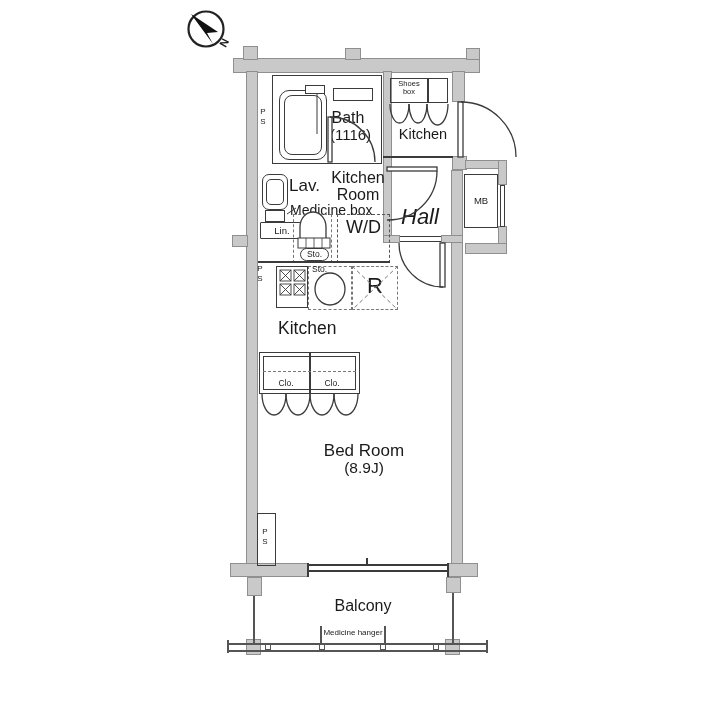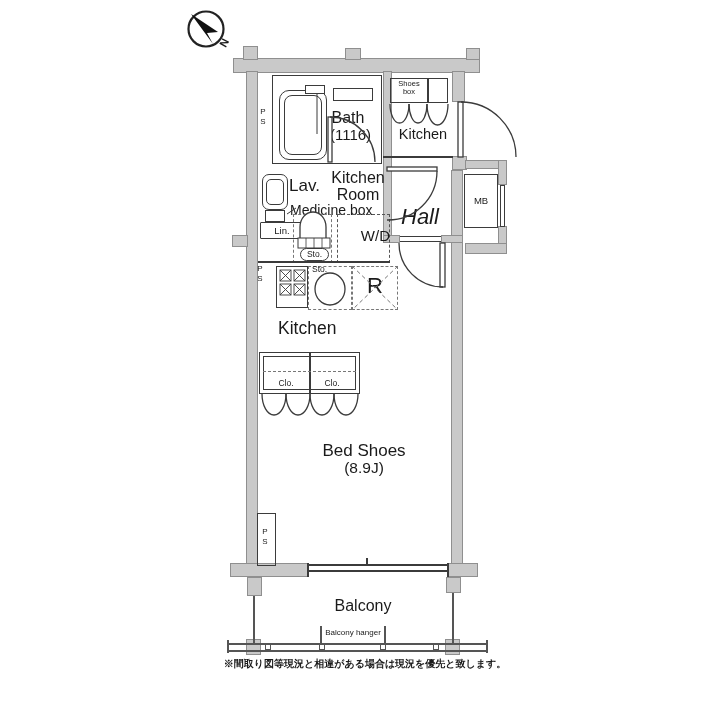--- a/index.html
+++ b/index.html
@@ -79,21 +79,21 @@
   <div class="lbl" style="left:290px;top:203px;font-size:14px;">Medicine box</div>
   <div class="thinbox" style="left:265px;top:210px;width:20px;height:12px;"></div>
   <div class="capsule" style="left:260px;top:222px;width:44px;height:17px;border-radius:1px;">
     <span class="lbl" style="position:static;font-size:9.5px;">Lin.</span>
   </div>
   <div class="dashbox" style="left:293px;top:214px;width:39px;height:49px;"></div>
   <div class="capsule" style="left:300px;top:248px;width:29px;height:13px;">
     <span class="lbl" style="position:static;font-size:8.5px;">Sto.</span>
   </div>
   <div class="dashbox" style="left:337px;top:214px;width:53px;height:49px;border-color:#555;"></div>
-  <div class="lbl ctr" style="left:337px;top:228px;width:53px;font-size:15px;text-align:right;">W/D</div>
+  <div class="lbl ctr" style="left:337px;top:218px;width:53px;font-size:18px;">W/D</div>
   <div class="ln" style="left:258px;top:261px;width:132px;height:2px;"></div>
 
   <div class="lbl vtext" style="left:258px;top:107px;font-size:8px;">PS</div>
   <div class="lbl vtext" style="left:255px;top:264px;font-size:8px;">PS</div>
   <div class="box" style="left:257px;top:513px;width:19px;height:53px;"></div>
   <div class="lbl vtext" style="left:260px;top:527px;font-size:8px;">PS</div>
 
   <div class="box" style="left:276px;top:266px;width:32px;height:42px;"></div>
   <div class="dashbox" style="left:308px;top:266px;width:44px;height:44px;"></div>
   <div class="lbl" style="left:312px;top:265px;font-size:8.5px;">Sto.</div>
@@ -101,46 +101,45 @@
   <div class="lbl ctr" style="left:352px;top:274px;width:46px;font-size:22px;">R</div>
   <div class="lbl" style="left:278px;top:319px;font-size:17.5px;">Kitchen</div>
 
   <div class="box" style="left:259px;top:352px;width:101px;height:42px;"></div>
   <div class="thinbox" style="left:263px;top:356px;width:93px;height:34px;"></div>
   <div class="ln" style="left:309px;top:352px;width:2px;height:42px;"></div>
   <div style="position:absolute;left:263px;top:371px;width:93px;height:0;border-top:1px dashed #777;"></div>
   <div class="lbl ctr" style="left:266px;top:379px;width:40px;font-size:8.5px;">Clo.</div>
   <div class="lbl ctr" style="left:312px;top:379px;width:40px;font-size:8.5px;">Clo.</div>
 
-  <div class="lbl ctr" style="left:314px;top:442px;width:100px;font-size:17px;">Bed Shoes</div>
+  <div class="lbl ctr" style="left:314px;top:442px;width:100px;font-size:17px;">Bed Room</div>
   <div class="lbl ctr" style="left:314px;top:460px;width:100px;font-size:15.5px;">(8.9J)</div>
 
   <div style="position:absolute;left:307px;top:563px;width:142px;height:14px;background:#fff;"></div>
   <div class="ln" style="left:307px;top:564px;width:142px;height:2px;"></div>
   <div class="ln" style="left:307px;top:570px;width:142px;height:2px;"></div>
   <div class="ln" style="left:307px;top:563px;width:2px;height:14px;"></div>
   <div class="ln" style="left:447px;top:563px;width:2px;height:14px;"></div>
   <div class="ln" style="left:366px;top:558px;width:2px;height:7px;"></div>
 
   <div class="lnlight" style="left:253px;top:596px;width:2px;height:47px;"></div>
   <div class="lnlight" style="left:452px;top:593px;width:2px;height:50px;"></div>
   <div class="lbl ctr" style="left:323px;top:598px;width:80px;font-size:16px;">Balcony</div>
   <div class="lnlight" style="left:320px;top:626px;width:2px;height:18px;"></div>
   <div class="lnlight" style="left:384px;top:626px;width:2px;height:18px;"></div>
-  <div class="lbl ctr" style="left:322px;top:629px;width:62px;font-size:8px;">Balcony hanger</div>
+  <div class="lbl ctr" style="left:322px;top:629px;width:62px;font-size:8px;">Medicine hanger</div>
   <div class="lnlight" style="left:228px;top:643px;width:259px;height:2px;"></div>
   <div class="lnlight" style="left:228px;top:650px;width:259px;height:2px;"></div>
   <div class="lnlight" style="left:227px;top:640px;width:2px;height:13px;"></div>
   <div class="lnlight" style="left:486px;top:640px;width:2px;height:13px;"></div>
   <div class="sq" style="left:265px;top:644px;"></div>
   <div class="sq" style="left:319px;top:644px;"></div>
   <div class="sq" style="left:380px;top:644px;"></div>
   <div class="sq" style="left:433px;top:644px;"></div>
 
-  <div class="lbl ctr" style="left:175px;top:659px;width:380px;font-size:10px;font-weight:bold;">※間取り図等現況と相違がある場合は現況を優先と致します。</div>
 
   <svg width="720" height="720" viewBox="0 0 720 720">
     <g fill="none" stroke="#3b3b3b" stroke-width="1.3">
 
       <rect x="458" y="102" width="5" height="55" fill="#fff"></rect>
       <path d="M461,102 A55,55 0 0 1 516,157"></path>
 
       <rect x="387" y="167" width="50" height="4" fill="#fff"></rect>
       <path d="M437,171 A49,49 0 0 1 387,220"></path>
 

